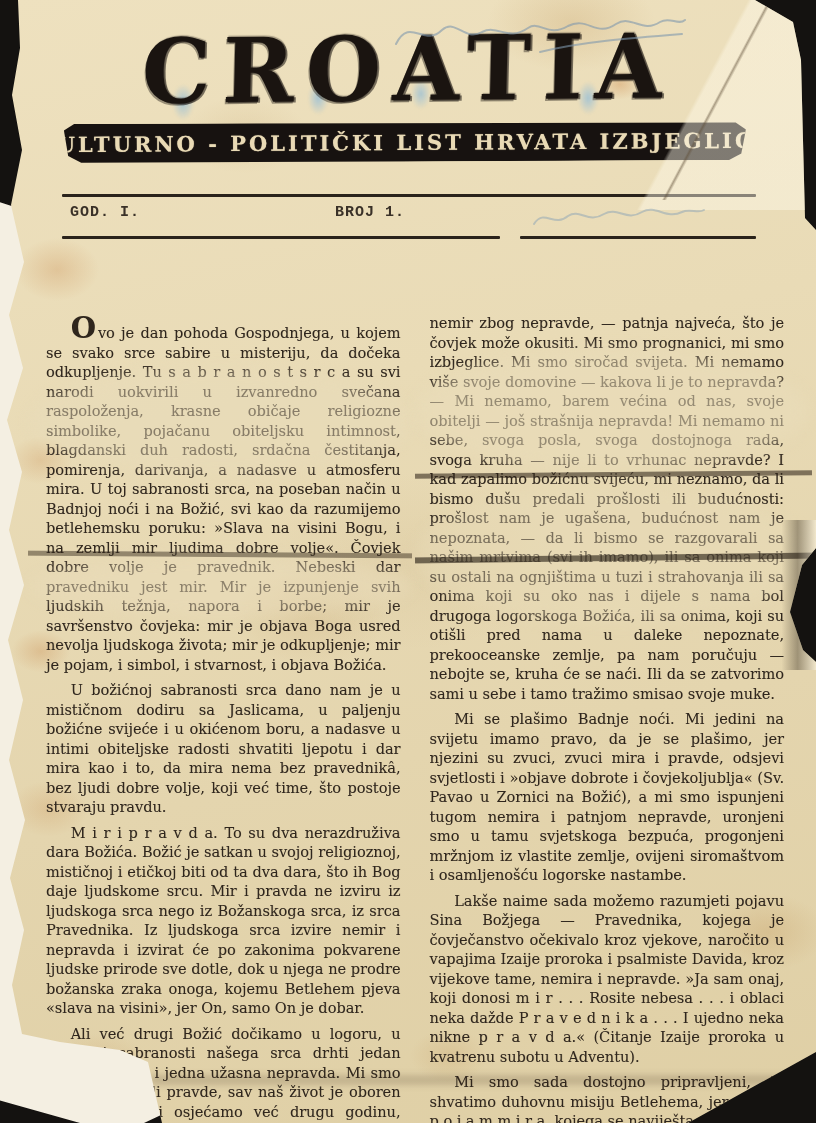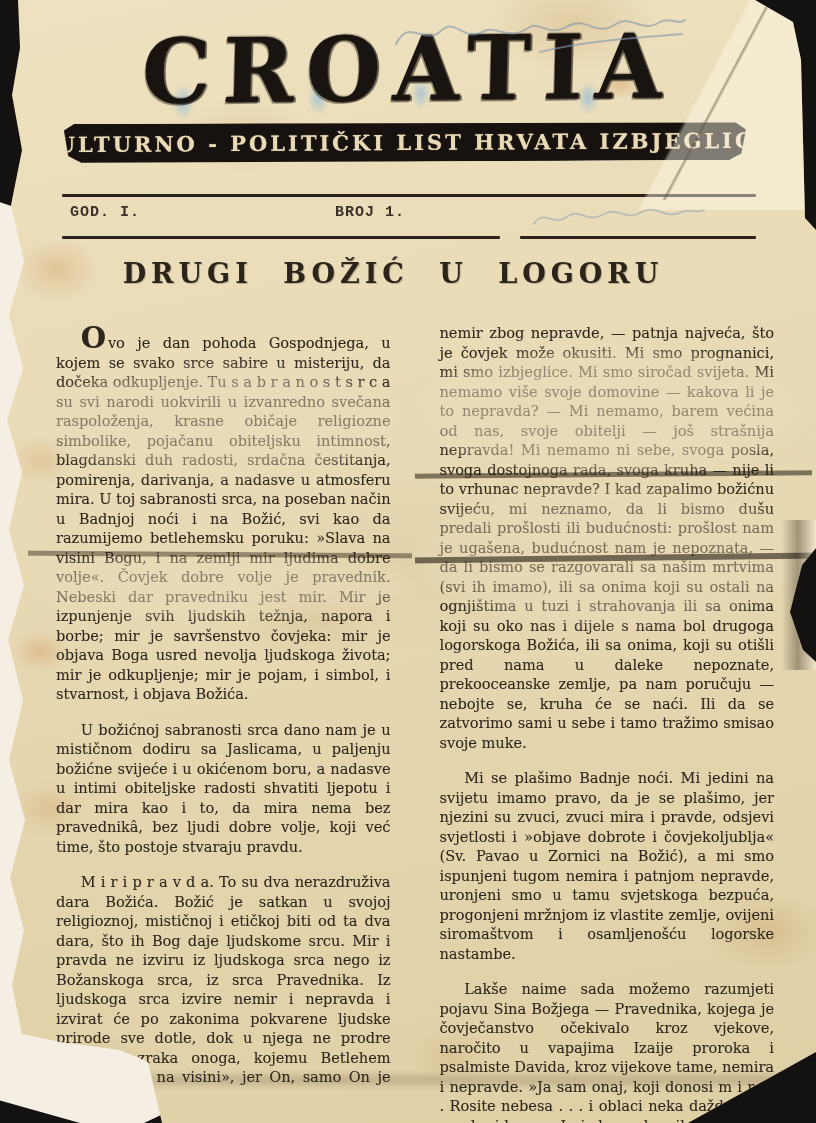--- a/index.html
+++ b/index.html
@@ -81,21 +81,21 @@
   
   .headline{
     position:absolute;left:0;right:30px;top:258px;margin:0;text-align:center;
     font-size:27px;font-weight:bold;color:#2b241b;letter-spacing:5px;word-spacing:16px;
     text-shadow:1px 1px 0 rgba(43,36,27,.25);
   }
   
   .cols{position:absolute;left:40px;right:26px;top:308px;display:flex;gap:17px;}
   .col{flex:1;font-size:14.5px;line-height:19.5px;text-align:justify;color:#2f261d;
     text-shadow:.4px .4px 0 rgba(47,38,29,.22);}
-  .col p{margin:16px;text-indent:1.7em;}
+  .col p{margin:6px;text-indent:1.7em;}
   .col p.noindent{text-indent:0;}
   .col p.dropcap::first-letter{font-size:29px;font-weight:bold;line-height:1;letter-spacing:2px;}
   
   .ov{position:absolute;pointer-events:none;}
   .crease{background:rgba(45,33,20,.45);filter:blur(.7px);}
   .crease-l1{left:28px;width:384px;top:552px;height:5px;transform:rotate(.4deg);}
   .crease-r1{left:415px;right:4px;top:472px;height:5px;transform:rotate(-.5deg);background:rgba(40,30,18,.55);}
   .crease-r2{left:415px;right:2px;top:555px;height:6px;transform:rotate(-.7deg);background:rgba(35,26,16,.6);}
   .fade{border-radius:50%;filter:blur(7px);}
   .fade-l1{left:30px;width:382px;top:368px;height:106px;background:rgba(233,220,186,.48);}
@@ -136,21 +136,20 @@
     <div class="dateline">
       <div class="rule rule-top"></div>
       <div class="dateline-row">
         <span class="dl-vol">GOD. I.</span>
         <span class="dl-issue">BROJ 1.</span>
       </div>
       <div class="rule rule-bl"></div>
       <div class="rule rule-br"></div>
     </div>
 
-    <h2 class="headline">DRUGI BOŽIĆ U LOGORU</h2>
 
     <main class="cols">
       <div class="col">
         <p class="dropcap">Ovo je dan pohoda Gospodnjega, u kojem se svako srce sabire u misteriju, da dočeka odkupljenje. Tu s a b r a n o s t  s r c a su svi narodi uokvirili u izvanredno svečana raspoloženja, krasne običaje religiozne simbolike, pojačanu obiteljsku intimnost, blagdanski duh radosti, srdačna čestitanja, pomirenja, darivanja, a nadasve u atmosferu mira. U toj sabranosti srca, na poseban način u Badnjoj noći i na Božić, svi kao da razumijemo betlehemsku poruku: »Slava na visini Bogu, i na zemlji mir ljudima dobre volje«. Čovjek dobre volje je pravednik. Nebeski dar pravedniku jest mir. Mir je izpunjenje svih ljudskih težnja, napora i borbe; mir je savršenstvo čovjeka: mir je objava Boga usred nevolja ljudskoga života; mir je odkupljenje; mir je pojam, i simbol, i stvarnost, i objava Božića.</p>
         <p>U božićnoj sabranosti srca dano nam je u mističnom dodiru sa Jaslicama, u paljenju božićne svijeće i u okićenom boru, a nadasve u intimi obiteljske radosti shvatiti ljepotu i dar mira kao i to, da mira nema bez pravednikâ, bez ljudi dobre volje, koji već time, što postoje stvaraju pravdu.</p>
         <p>M i r  i  p r a v d a. To su dva nerazdruživa dara Božića. Božić je satkan u svojoj religioznoj, mističnoj i etičkoj biti od ta dva dara, što ih Bog daje ljudskome srcu. Mir i pravda ne izviru iz ljudskoga srca nego iz Božanskoga srca, iz srca Pravednika. Iz ljudskoga srca izvire nemir i nepravda i izvirat će po zakonima pokvarene ljudske prirode sve dotle, dok u njega ne prodre božanska zraka onoga, kojemu Betlehem pjeva «slava na visini», jer On, samo On je dobar.</p>
         <p>Ali već drugi Božić dočikamo u logoru, u božićnoj sabranosti našega srca drhti jedan strašan nemir i jedna užasna nepravda. Mi smo proganjani radi pravde, sav naš život je oboren nepravdom, mi osjećamo već drugu godinu, kako su presušili svi izvori mira našega, osobnoga, obiteljskoga i narodnoga. Nemir se uselio u nas, u naše kuće i u našu Hrvatsku,</p>
       </div>
       <div class="col">
         <p class="noindent">nemir zbog nepravde, — patnja najveća, što je čovjek može okusiti. Mi smo prognanici, mi smo izbjeglice. Mi smo siročad svijeta. Mi nemamo više svoje domovine — kakova li je to nepravda? — Mi nemamo, barem većina od nas, svoje obitelji — još strašnija nepravda! Mi nemamo ni sebe, svoga posla, svoga dostojnoga rada, svoga kruha — nije li to vrhunac nepravde? I kad zapalimo božićnu svijeću, mi neznamo, da li bismo dušu predali prošlosti ili budućnosti: prošlost nam je ugašena, budućnost nam je nepoznata, — da li bismo se razgovarali sa našim mrtvima (svi ih imamo), ili sa onima koji su ostali na ognjištima u tuzi i strahovanja ili sa onima koji su oko nas i dijele s nama bol drugoga logorskoga Božića, ili sa onima, koji su otišli pred nama u daleke nepoznate, prekooceanske zemlje, pa nam poručuju — nebojte se, kruha će se naći. Ili da se zatvorimo sami u sebe i tamo tražimo smisao svoje muke.</p>

